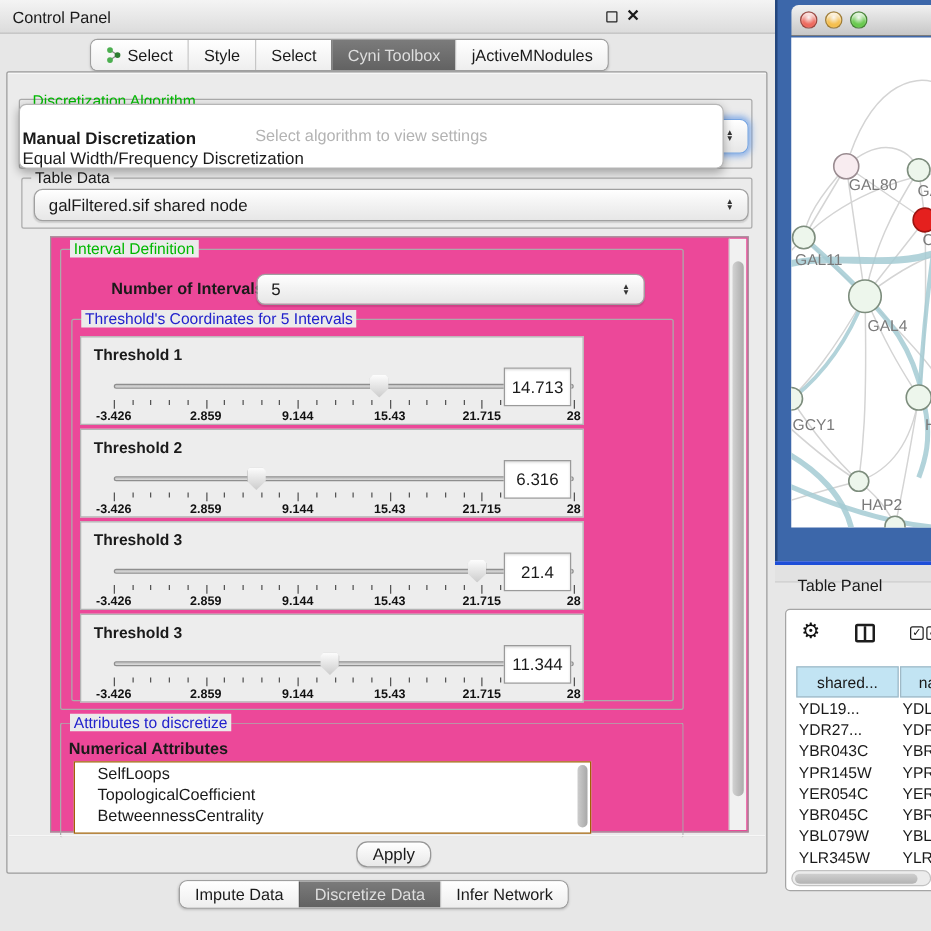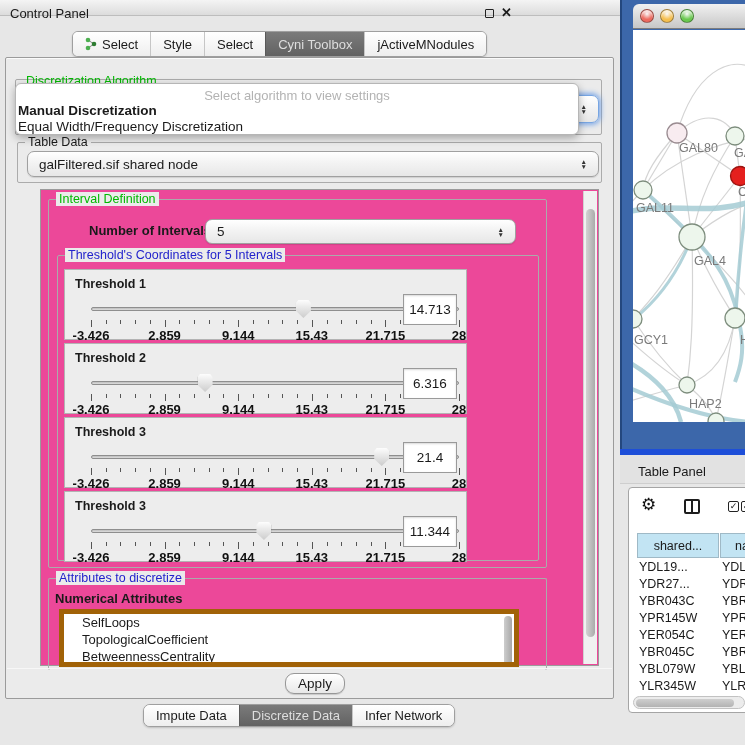--- a/index.html
+++ b/index.html
@@ -1,20 +1,20 @@
 <!DOCTYPE html>
 <html><head>
 <meta charset="utf-8">
 <style>
   * { margin:0; padding:0; box-sizing:border-box; }
   body { background:#cfcfcf; }
   .screen { position:relative; width:745px; height:745px; background:#e7e7e7;
             font-family:"Liberation Sans", sans-serif; overflow:hidden; color:#1a1a1a; }
   
-  .cp-header { position:absolute; left:0; top:0; width:620px; height:16px;
+  .cp-header { position:absolute; left:0; top:0; width:620px; height:27px;
                background:linear-gradient(#f4f4f4,#dcdcdc); border-bottom:1px solid #bdbdbd; }
   .cp-title { position:absolute; left:10px; top:6px; font-size:13px; }
   .float-btn { position:absolute; left:485px; top:9px; width:9px; height:9px;
                border:1.5px solid #222; border-radius:1px; }
   .close-btn { position:absolute; left:501px; top:5px; font-size:13px; font-weight:bold; }
   
   .tabbar { position:absolute; display:flex; border:1px solid #9f9f9f; border-radius:6px;
             overflow:hidden; background:#fff; box-shadow:0 1px 2px rgba(0,0,0,.18); }
   .tab { display:flex; align-items:center; gap:5px; padding:0 12px; font-size:13px;
          background:linear-gradient(#ffffff,#eeeeee); border-left:1px solid #c6c6c6; white-space:nowrap; }
@@ -34,21 +34,21 @@
   .combo { position:absolute; display:flex; align-items:center;
            background:linear-gradient(#ffffff,#f3f3f3 45%,#e7e7e7);
            border:1px solid #a0a0a0; border-radius:7px; font-size:13.5px; padding:0 11px;
            box-shadow:0 1px 1px rgba(0,0,0,.12); }
   .stepper { margin-left:auto; display:flex; flex-direction:column; line-height:5px;
              font-size:6.5px; color:#333; padding-left:8px; }
   .focus-ring { border-color:#77a5e2; box-shadow:0 0 5px 2px rgba(95,150,230,.75); }
   
   .popup { position:absolute; left:9px; top:25px; width:564px; height:52px; background:#fff;
            border:1px solid #b6b6b6; border-radius:6px; box-shadow:0 3px 8px rgba(0,0,0,.3); z-index:40; }
-  .popup-hint { text-align:center; padding-top:4px; font-size:13px; color:#b3b3b3; }
+  .popup-hint { text-align:center; padding-top:17px; font-size:13px; color:#b3b3b3; }
   .popup-opt { position:absolute; left:2px; font-size:13.5px; white-space:nowrap; }
   .popup-opt.selected { font-weight:bold; }
   
   .scrollpane { position:absolute; left:34px; top:131px; width:559px; height:477px;
                 background:#ec4899; border:1px solid #9b9b9b; }
   .vscroll { position:absolute; right:1px; top:1px; width:14px; height:473px;
              background:#f1f1f1; border-left:1px solid #d2d2d2; }
   .vthumb { position:absolute; left:2px; top:18px; width:9px; height:428px; border-radius:5px;
             background:linear-gradient(90deg,#d2d2d2,#ababab); }
   
@@ -57,51 +57,51 @@
   .thr-label { position:absolute; left:10px; top:7px; font-weight:bold; font-size:12.5px; }
   .slider { position:absolute; left:26px; top:30px; width:368px; height:34px; }
   .track { position:absolute; left:0; top:7px; width:368px; height:4px; border-radius:3px;
            background:linear-gradient(#bdbdbd,#dedede); border:1px solid #8e8e8e; }
   .thumb { position:absolute; top:0px; width:15px; height:18px;
            clip-path:polygon(50% 100%,0 60%,0 16%,16% 0,84% 0,100% 16%,100% 60%);
            background:linear-gradient(#fdfdfd,#cccccc); filter:drop-shadow(0 0 1px #777); }
   .tick { position:absolute; top:20px; width:1px; background:#555; }
   .tick.minor { height:4px; }
   .tick.major { height:7px; }
-  .tick-lab { position:absolute; top:28px; transform:translateX(-50%); font-size:13px;
+  .tick-lab { position:absolute; top:28px; transform:translateX(-50%); font-size:10px;
               font-weight:bold; color:#111; white-space:nowrap; }
   .val-box { position:absolute; right:9px; top:24px; width:54px; height:31px; background:#fff;
              border:1px solid #9a9a9a; display:flex; align-items:center; justify-content:center;
              font-size:13.5px; box-shadow:inset 0 1px 2px rgba(0,0,0,.15); }
   
   .attr-title { position:absolute; left:6px; top:12px; font-weight:bold; font-size:13px; }
-  .listbox { position:absolute; left:10px; top:30px; width:460px; height:58px; background:#fff;
-             border:5px solid #a16207; overflow:hidden; }
+  .listbox { position:absolute; left:10px; top:30px; width:414px; height:58px; background:#fff;
+             border:1px solid #a16207; overflow:hidden; }
   .list-item { font-size:13px; padding:1px 0 1px 18px; height:17px; }
   .lscroll { position:absolute; right:1px; top:2px; width:10px; height:53px; }
   .lthumb { position:absolute; left:1px; top:0; width:8px; height:50px; border-radius:4px;
             background:linear-gradient(90deg,#cdcdcd,#a8a8a8); }
   .sep { position:absolute; left:1px; width:605px; top:610px; height:1px; background:#c9c9c9;
          border-bottom:1px solid #f7f7f7; }
   .apply-btn { position:absolute; left:243px; top:615px; width:60px; height:21px;
                background:linear-gradient(#ffffff,#e8e8e8); border:1px solid #979797;
                border-radius:9px; font-size:13.5px; display:flex; align-items:center;
                justify-content:center; box-shadow:0 1px 1px rgba(0,0,0,.15);margin-left:36px; }
   
   .net-win { position:absolute; left:620px; top:0; width:125px; height:449px; background:#3c67aa;
              border-left:2px solid #24477e; }
   .mac-bar { position:absolute; left:11px; top:4px; width:114px; height:25px;
              background:linear-gradient(#f1f1f1,#c7c7c7); border-top-left-radius:6px;
              border-bottom:1px solid #7c7c7c; }
   .light { position:absolute; top:5px; width:14px; height:14px; border-radius:50%;
            border:1px solid rgba(0,0,0,.35); box-shadow:inset 0 2px 2px rgba(255,255,255,.7); }
   .net-canvas { position:absolute; left:11px; top:30px; width:114px; height:392px; background:#fff; }
   
-  .tp-bar { position:absolute; left:620px; top:449px; width:125px; height:35px; background:#e2e2e2;
-            border-top:6px solid #1d4ed8; border-bottom:1px solid #cecece; }
+  .tp-bar { position:absolute; left:620px; top:449px; width:125px; height:17px; background:#e2e2e2;
+            border-top:3px solid #1d4ed8; border-bottom:1px solid #cecece; }
   .tp-title { position:absolute; left:18px; top:9px; font-size:13px; }
   .tp-inner { position:absolute; left:628px; top:487px; width:130px; height:226px; background:#fff;
               border:1px solid #a5a5a5; border-radius:4px; overflow:hidden; }
   .gear-ico { position:absolute; left:12px; top:6px; font-size:17px; color:#111; }
   .cols-ico { position:absolute; left:55px; top:11px; width:16px; height:15px;
               border:2px solid #1d1d1d; border-radius:2px; }
   .cols-ico::after { content:""; position:absolute; left:5px; top:0; width:2px; height:11px; background:#1d1d1d; }
   .checks { position:absolute; left:99px; top:13px; display:flex; gap:2px; }
   .chk { width:11px; height:11px; border:1.5px solid #222; border-radius:2px; font-size:9px;
          line-height:9px; text-align:center; color:#111; }

